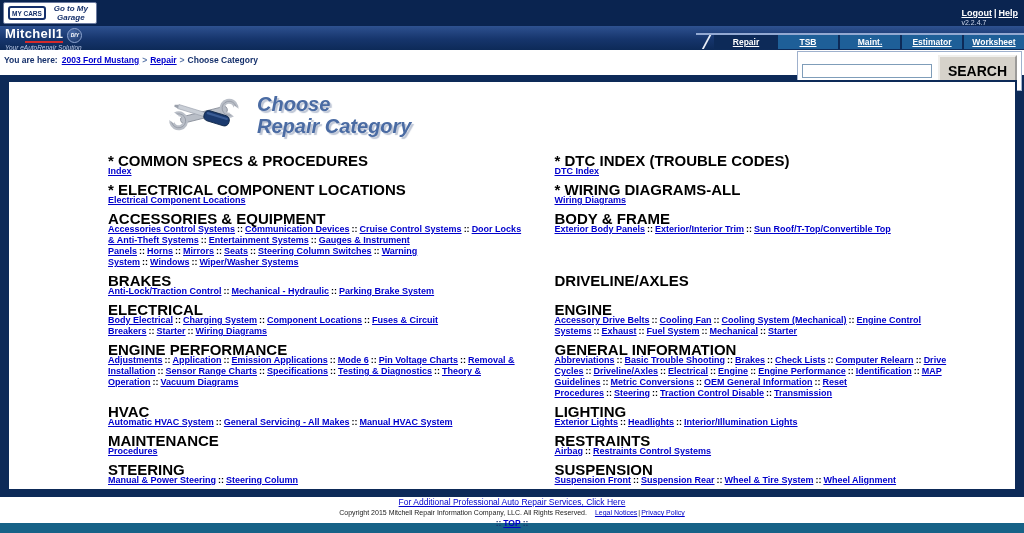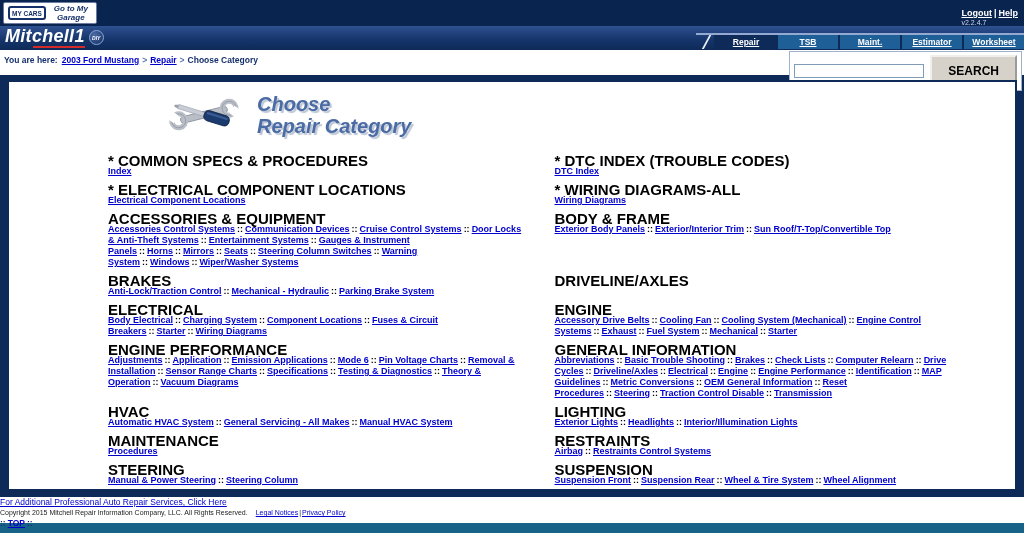--- a/index.html
+++ b/index.html
@@ -30,21 +30,21 @@
   .top-links { font-size:9px; font-weight:bold; color:#fff; }
   .top-links a { color:#fff; }
   .top-links .divider { padding:0 2px; text-decoration:none; }
   .version { font-size:7px; color:#cdd8ee; margin-top:1px; }
 
   
   .band2 { height:24px; background:linear-gradient(180deg,#2e5190 0%,#16356c 55%,#0d2a58 100%); position:relative; }
   .logo { position:absolute; left:5px; top:1px; }
   .brand-line { display:flex; align-items:center; }
   .brand {
-    color:#fff; font-size:18px; font-weight:bold; font-style:italic;
+    color:#fff; font-size:13px; font-weight:bold; 
     letter-spacing:.3px; line-height:1; display:inline-block;
   }
   .brand::after { content:""; display:block; height:2px; margin-top:1px;
     background:linear-gradient(90deg, transparent 0%, transparent 35%, #d42a2a 35%, #d42a2a 100%); }
   .badge {
     width:15px; height:15px; border-radius:50%;
     background:radial-gradient(circle at 35% 30%, #4a6ca8, #132f61);
     border:1px solid #8fa6d2; color:#fff; font-size:5px; font-weight:bold; font-style:italic;
     display:inline-flex; align-items:center; justify-content:center; margin-left:4px;
   }
@@ -62,40 +62,40 @@
   
   .crumbbar { height:25px; background:#fff; position:relative; }
   .breadcrumb { position:absolute; left:4px; top:5px; font-size:8.5px; font-weight:bold; color:#15306b; }
   .bc-prefix { margin-right:4px; }
   .bc-link { color:#0000cc; }
   .bc-sep { padding:0 3px; color:#5a76a8; }
   .bc-current { color:#15306b; }
   .search-panel { position:absolute; right:2px; top:1px; border:1px solid #9fb1cd; background:#fff;
     padding:3px 4px; display:flex; gap:6px; align-items:center; }
   .search-input { width:130px; height:14px; border:1px solid #7f9db9; font-size:9px; padding:0 2px; }
-  .search-btn { font-size:12px; font-weight:bold; color:#000; background:#d6d2ca;
-    border:2px outset #f0efec; padding:1px 16px; height:32px; cursor:pointer; }
+  .search-btn { font-size:14px; font-weight:bold; color:#000; background:#d6d2ca;
+    border:2px outset #f0efec; padding:1px 8px; height:32px; cursor:pointer; }
 
   
   .mainarea { height:422px; background:#0d2a58; padding:5px 7px 6px; }
   .panel { background:#fff; border:2px solid #0d2a58; height:100%; position:relative; overflow:hidden; }
 
   .title-row { margin:7px 0 0 158px; display:flex; gap:16px; align-items:center; height:52px; }
   .title-text { font-size:20px; font-weight:bold; font-style:italic; color:#4a6ba3;
     line-height:1.12; text-shadow:2px 2px 1px rgba(90,110,150,.4); }
 
   .cat-grid { margin:14px 44px 0 99px; display:grid; grid-template-columns:1fr 1fr; column-gap:30px; }
   .cat-cell { padding-bottom:7px; }
   .cat-head { font-size:15px; font-weight:bold; color:#000; line-height:11px; }
   .cat-links { font-size:9px; font-weight:bold; line-height:11px; color:#000; }
   .cat-link { color:#0000cc; }
   .sep { padding:0 2px; text-decoration:none; }
 
   
-  .footer { height:26px; background:#fff; padding-top:1px; }
+  .footer { height:26px; background:#fff; text-align:center; padding-top:1px; }
   .f-link { font-size:8.5px; line-height:9px; }
   .f-link a { color:#0000cc; }
   .f-copy { font-size:7px; line-height:8px; color:#222; margin-top:2px; }
   .f-copy a { color:#0000cc; }
   .f-copy .divider { padding:0 1px; }
   .f-copy .copy-text { margin-right:8px; }
   .f-top { font-size:8.5px; line-height:9px; font-weight:bold; color:#15306b; margin-top:2px; }
   .f-top a { color:#0000cc; padding:0 2px; }
   .tealbar { height:10px; background:#176287; }
 </style>

